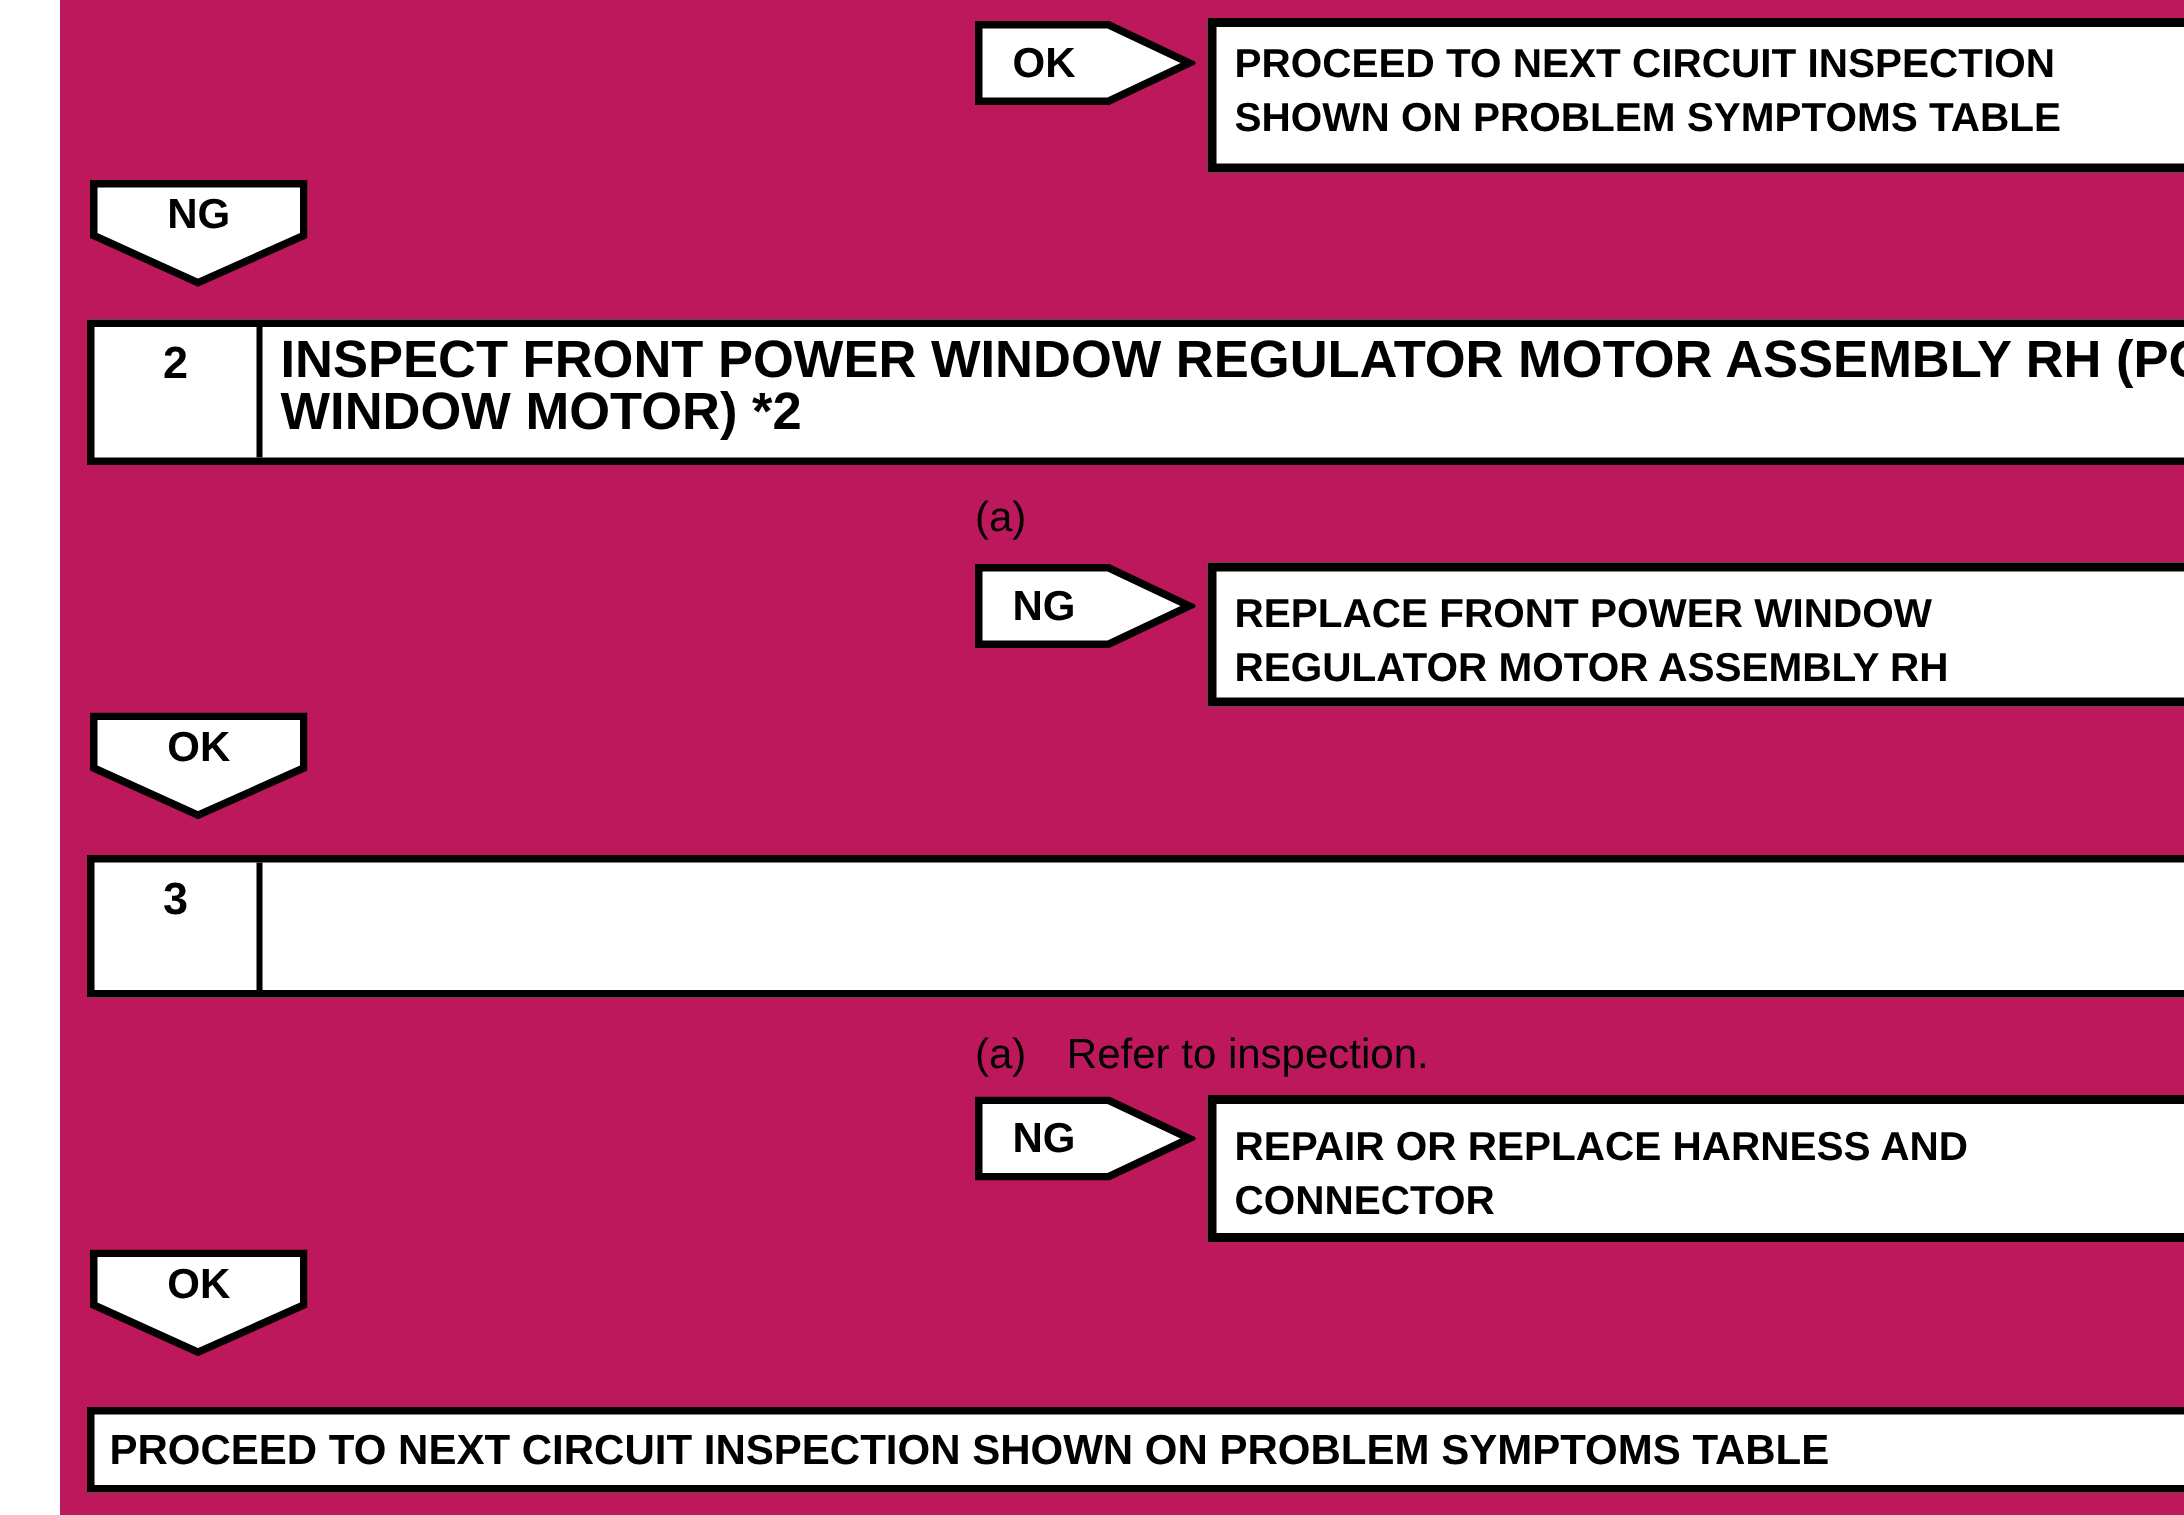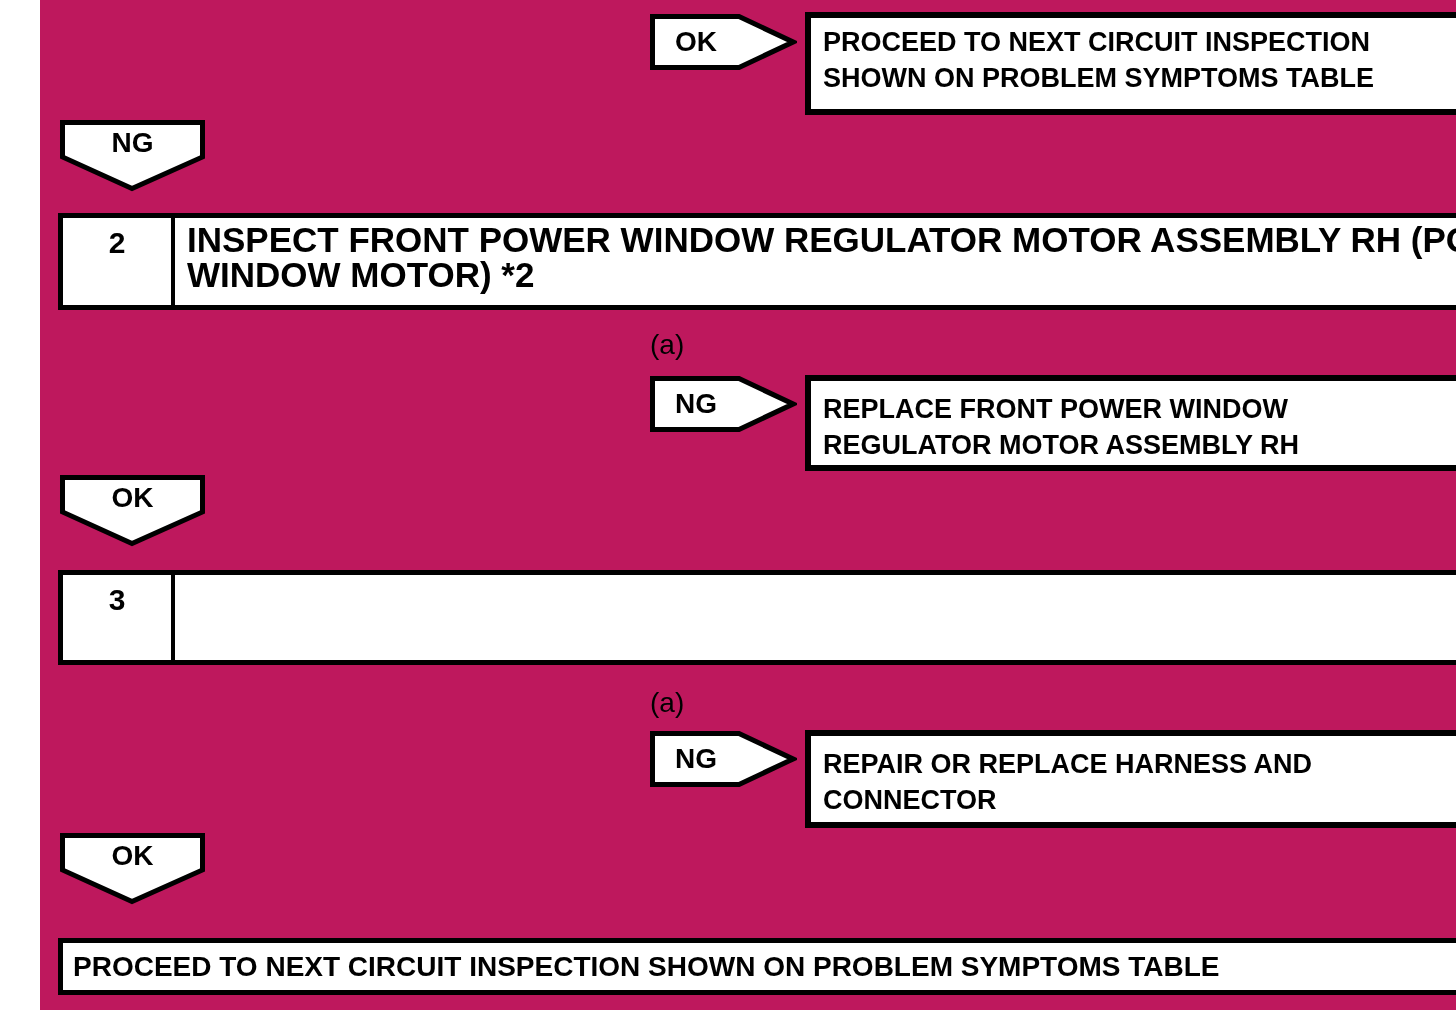--- a/index.html
+++ b/index.html
@@ -155,20 +155,21 @@
     </svg>
     <span class="tag-label">OK</span>
   </div>
 
   <div class="step-box" style="left:18px; top:570px; width:1419px; height:95px;">
     <div class="step-num">3</div>
   </div>
 
   <div class="note" style="left:610px; top:686px;">
     <span class="note-label">(a)</span>
+    <span class="note-text">Refer to inspection.</span>
   </div>
 
   <div class="tag tag-right abs" style="left:610px; top:731px;">
     <svg width="147" height="56" viewBox="0 0 147 56">
       <polygon points="2.5,2.5 89,2.5 143,28 89,53.5 2.5,53.5" fill="#ffffff" stroke="#000000" stroke-width="5"></polygon>
     </svg>
     <span class="tag-label">NG</span>
   </div>
 
   <div class="result-box rb-tall" style="left:765px; top:730px; width:670px; height:98px;">

